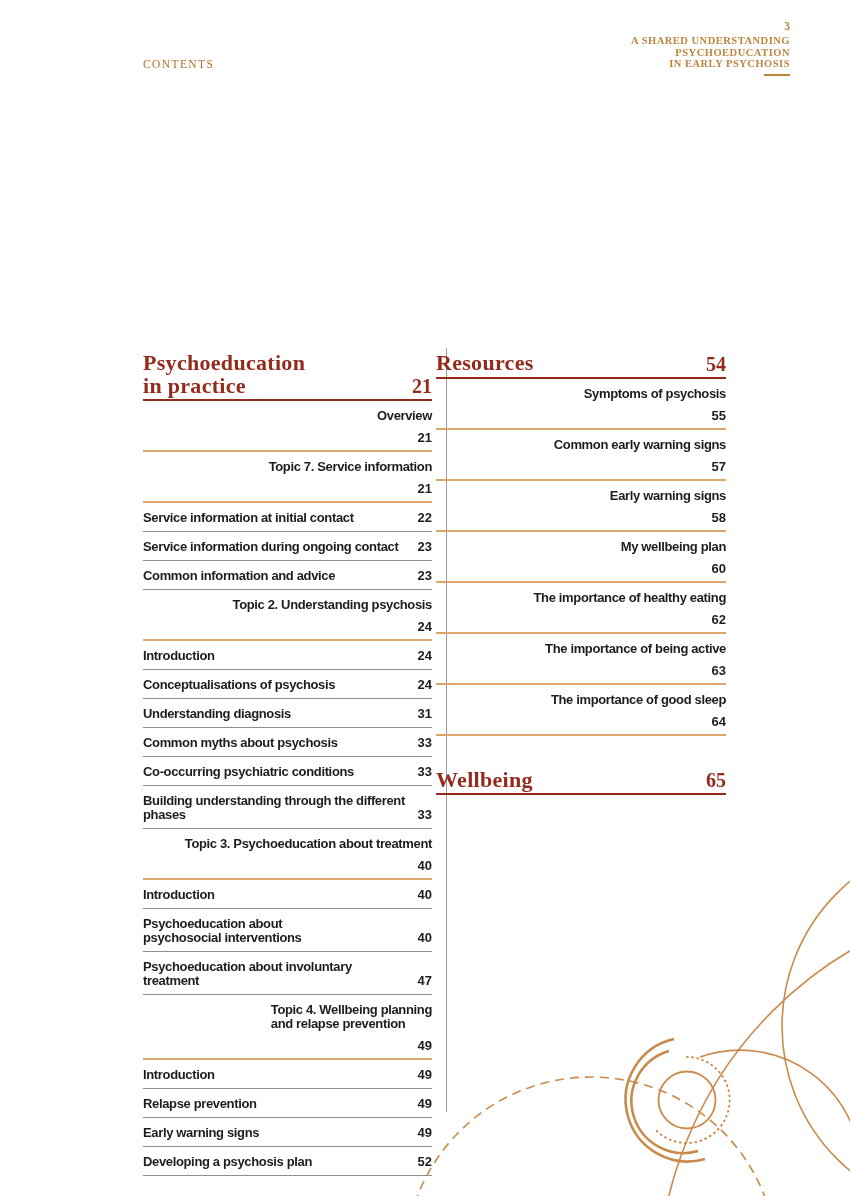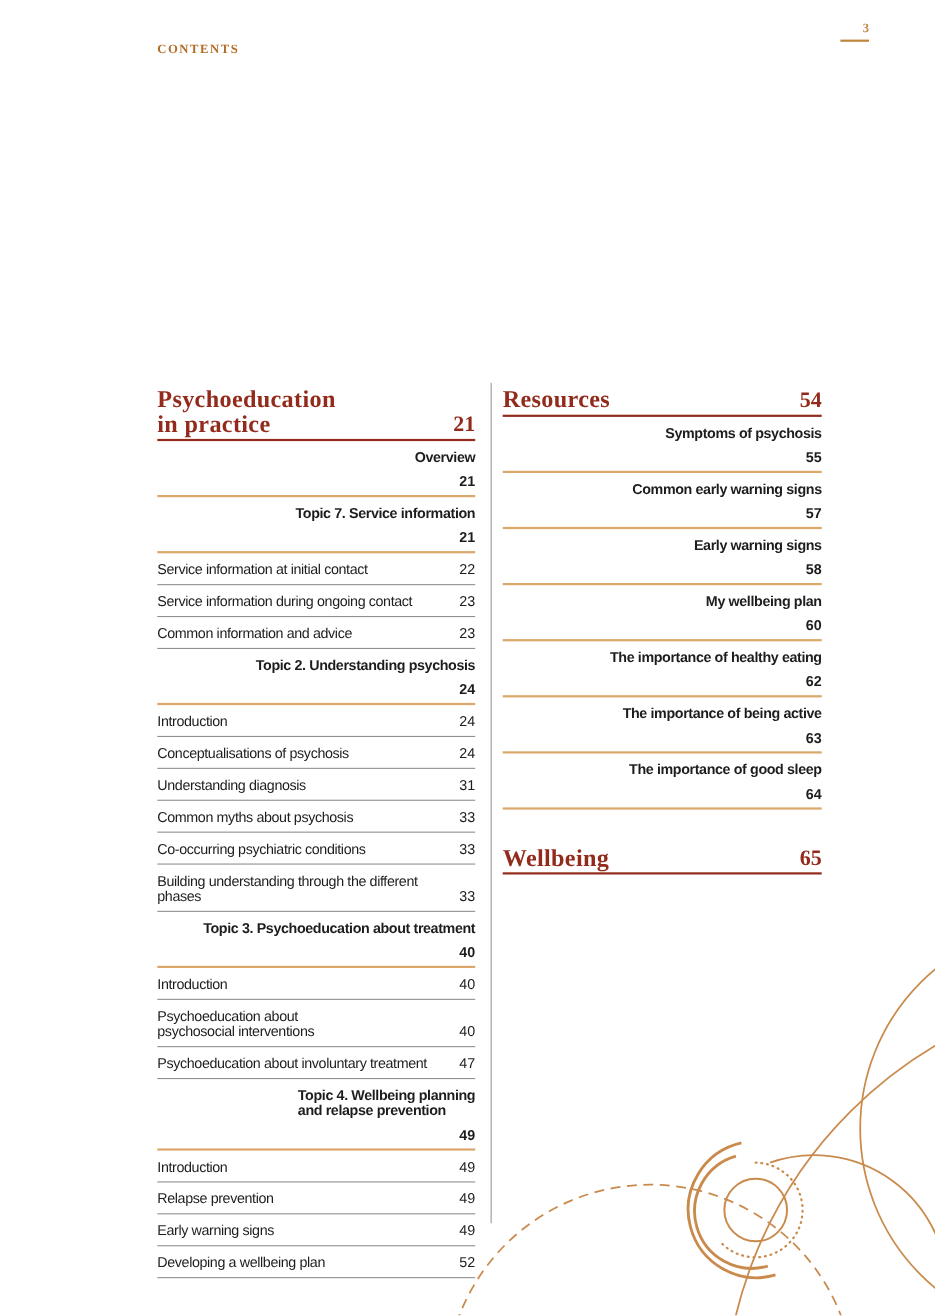--- a/index.html
+++ b/index.html
@@ -4,55 +4,55 @@
 <style>
   html,body{margin:0;padding:0;background:#fff;}
   .page{
     position:relative;width:850px;height:1196px;background:#ffffff;
     overflow:hidden;font-family:"Liberation Sans",sans-serif;color:var(--text_dark,#1d1d1d);
   }
   svg.decor{position:absolute;left:0;top:0;width:850px;height:1196px;pointer-events:none;}
 
   
   .contents{
-    position:absolute;left:143px;top:39px;
-    font-family:"Liberation Serif",serif;font-weight:bold;
+    position:absolute;left:143px;top:58px;
+    font-family:"Liberation Serif",serif;font-weight:normal;
     font-size:11.5px;letter-spacing:1.4px;color:var(--contents_brown,#b36b24);
   }
   .running-header{
     position:absolute;right:60px;top:20px;text-align:right;
     font-family:"Liberation Serif",serif;font-weight:bold;color:var(--header_tan,#bd853e);
   }
   .running-header .pagenum{font-size:11.5px;line-height:12px;margin-bottom:3px;}
   .running-header .doc-title{font-size:10.5px;line-height:11.5px;letter-spacing:0.5px;white-space:pre-line;}
   .running-header .title-rule{width:26px;height:2px;background:var(--header_tan,#bd853e);margin:4px 0 0 auto;}
 
   
   .divider{position:absolute;left:446px;top:348px;width:1px;height:764px;background:var(--divider_gray,#9a9a9a);}
   .col{position:absolute;top:352px;}
   .col.left{left:143px;width:289px;}
-  .col.right{left:457px;width:290px;text-align:right;}
+  .col.right{left:436px;width:290px;text-align:right;}
 
   .toc-heading{
     display:flex;justify-content:space-between;align-items:flex-end;gap:10px;
     font-family:"Liberation Serif",serif;font-weight:bold;color:var(--heading_red,#932b1c);
     border-bottom:2px solid var(--heading_red,#932b1c);padding-bottom:2px;
   }
   .toc-heading .h-title{font-size:22px;line-height:22.5px;letter-spacing:0.3px;white-space:pre-line;}
   .toc-heading .h-pg{font-size:20px;line-height:22px;}
   .toc-heading.references{margin-top:33px;}
 
   .toc-row{
     display:flex;justify-content:space-between;align-items:flex-end;gap:8px;
     font-size:13px;line-height:14px;letter-spacing:-0.35px;
     padding:8px 0 6px 0;color:var(--text_dark,#1d1d1d);
   }
   .toc-row .label{white-space:pre-line;}
   .toc-row .pg{flex-shrink:0;letter-spacing:0;}
-  .toc-row.regular{border-bottom:1px solid var(--rule_gray,#8f8f8f);}
+  .toc-row.regular{border-bottom:1px solid var(--rule_gray,#8f8f8f);font-weight:bold;}
   .toc-row.bold{font-weight:bold;border-bottom:2px solid var(--rule_orange,#dba76a);padding-bottom:5px;flex-direction:column;}
 </style>
 </head>
 <body>
 
 <div class="page">
 
   <svg class="decor" viewBox="0 0 850 1196">
     <g fill="none" stroke="#c98a4c">
 
@@ -68,20 +68,23 @@
       <path d="M 687 1057 A 43 43 0 1 1 654 1128" stroke-width="2" stroke-dasharray="0.8 4.4" stroke-linecap="round"></path>
       <path d="M 669 1051 A 52 52 0 1 0 698 1151" stroke-width="2.6"></path>
       <path d="M 674 1039 A 62 62 0 1 0 705 1159" stroke-width="2.6"></path>
     </g>
   </svg>
 
   <span class="contents">CONTENTS</span>
 
   <div class="running-header">
     <div class="pagenum">3</div>
+    <div class="doc-title">A SHARED UNDERSTANDING
+PSYCHOEDUCATION
+IN EARLY PSYCHOSIS</div>
     <div class="title-rule"></div>
   </div>
 
   <div class="divider"></div>
 
   <section class="col left">
     <header class="toc-heading">
       <span class="h-title">Psychoeducation
 in practice</span>
       <span class="h-pg">21</span>
@@ -165,21 +168,21 @@
         </div>
         <div class="toc-row regular">
           <span class="label">Relapse prevention</span>
           <span class="pg">49</span>
         </div>
         <div class="toc-row regular">
           <span class="label">Early warning signs</span>
           <span class="pg">49</span>
         </div>
         <div class="toc-row regular">
-          <span class="label">Developing a wellbeing plan</span>
+          <span class="label">Developing a psychosis plan</span>
           <span class="pg">52</span>
         </div>
       </div>
   </section>
 
   <section class="col right">
     <header class="toc-heading">
       <span class="h-title">Resources</span>
       <span class="h-pg">54</span>
     </header>

